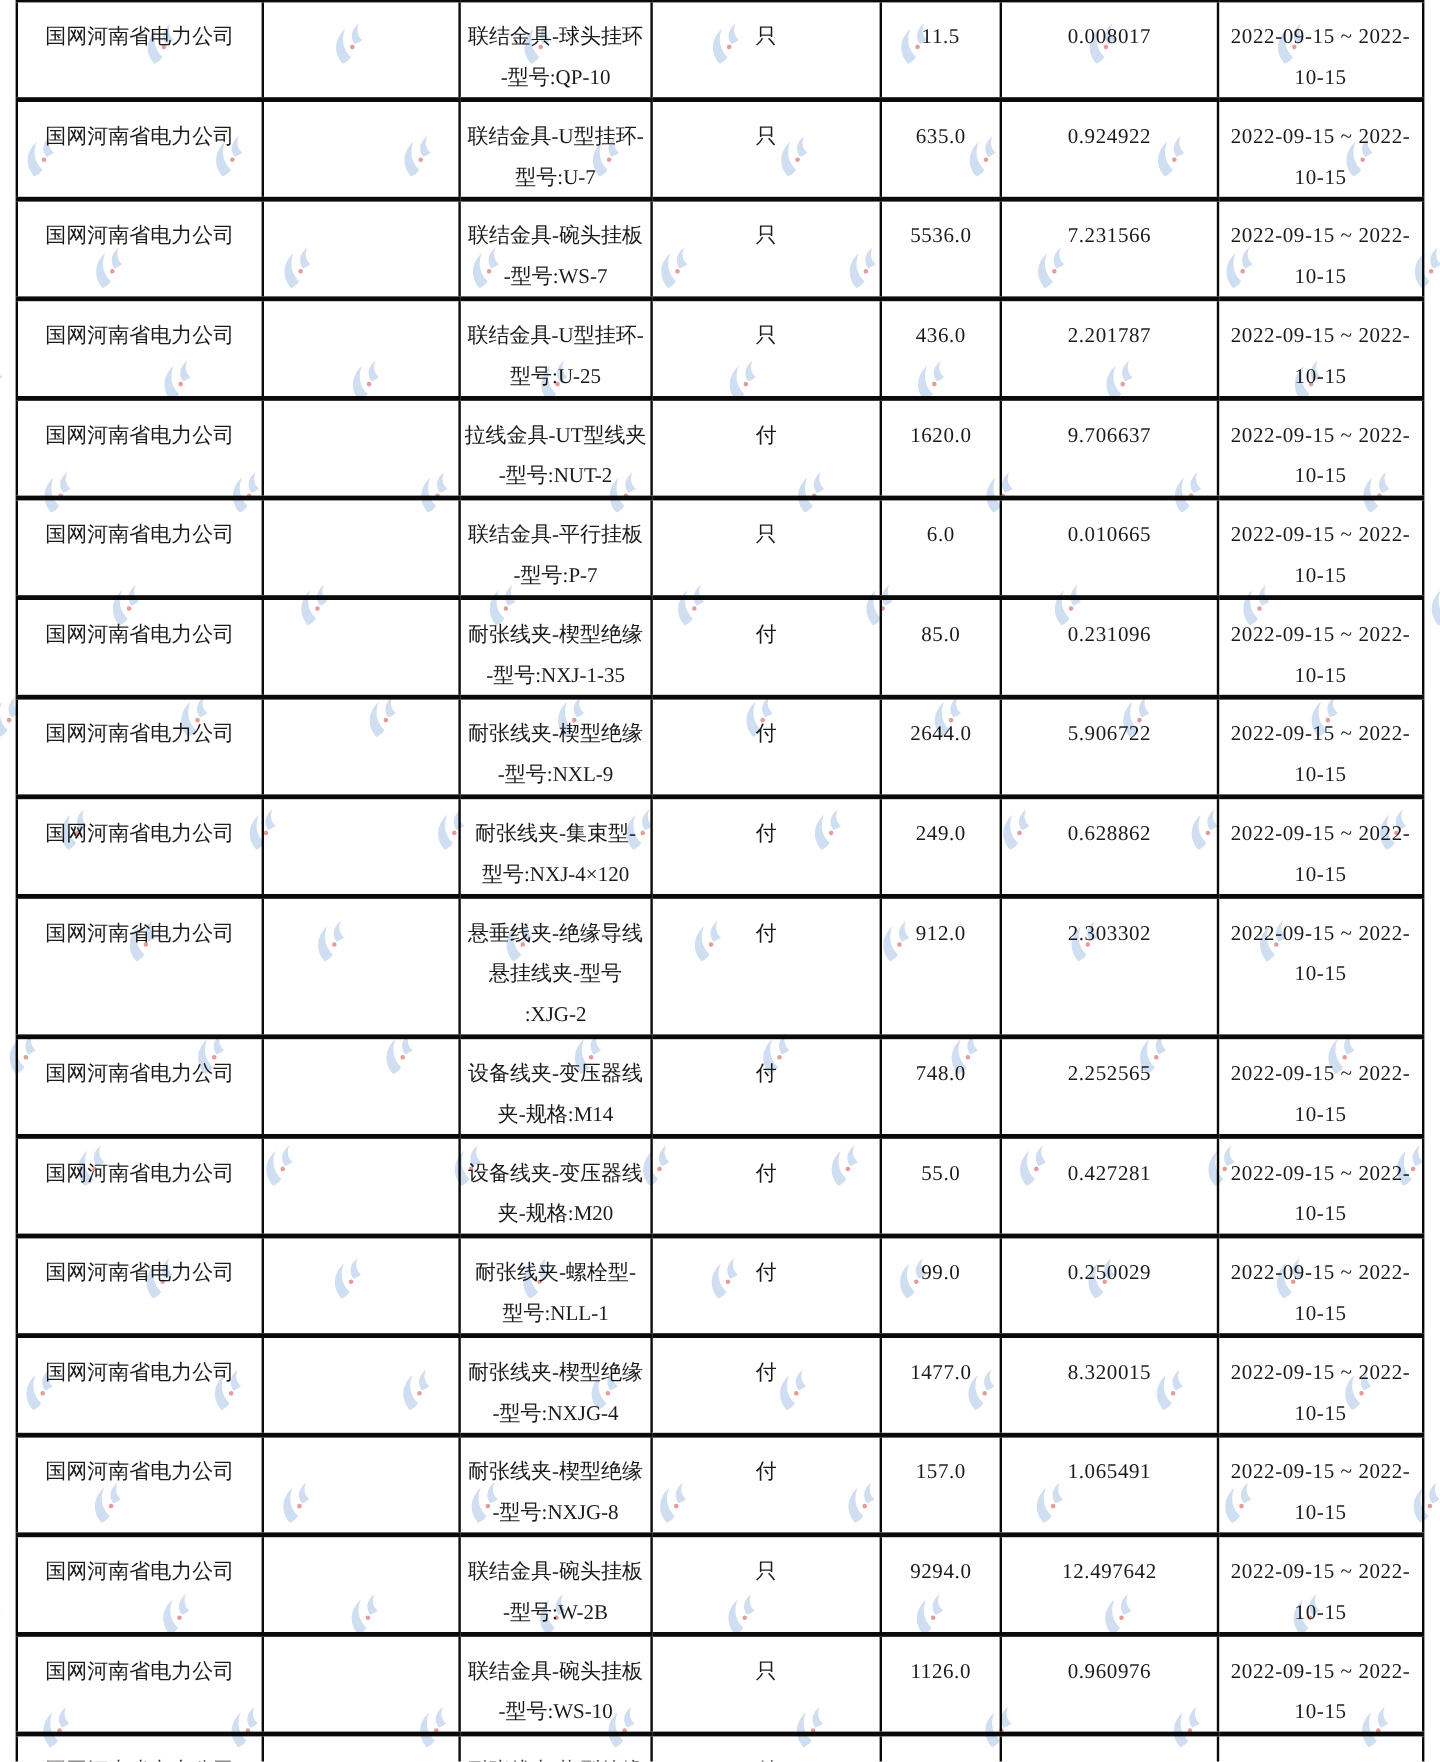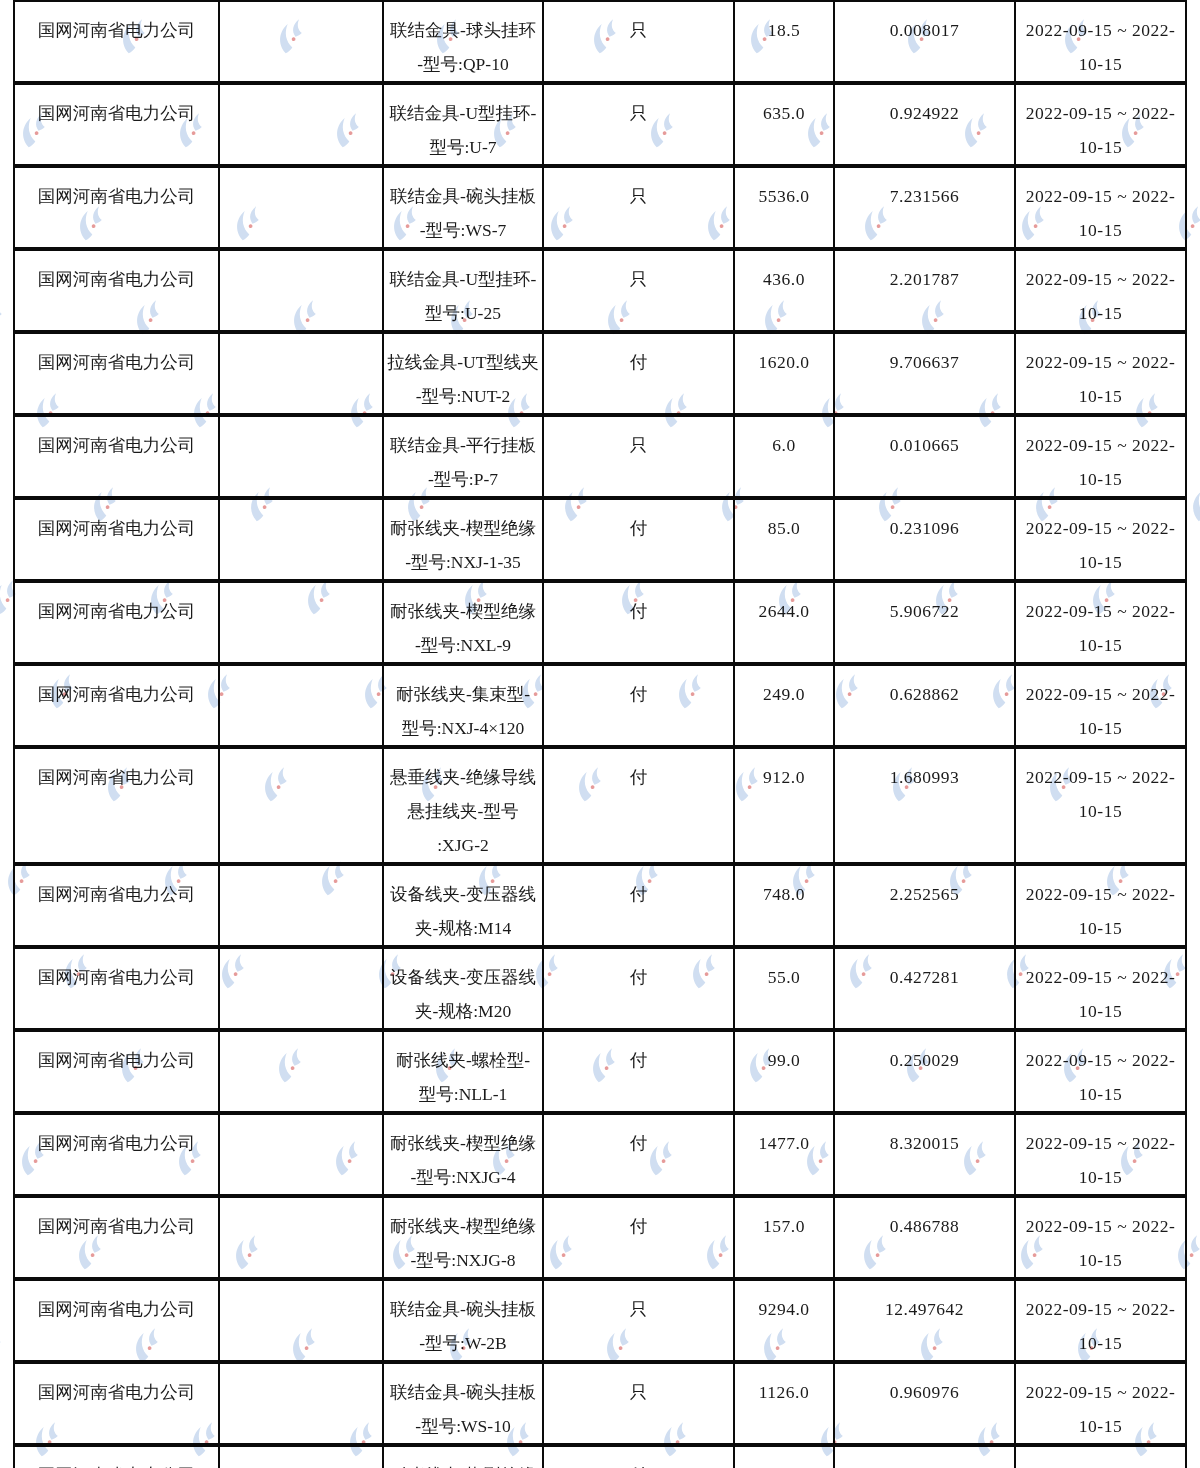--- a/index.html
+++ b/index.html
@@ -52,21 +52,21 @@
     </colgroup>
     <tbody>
         <tr>
     <td>国网河南省电力公司</td>
     <td></td>
     <td>
             <div class="cell-line">联结金具-球头挂环</div>
             <div class="cell-line">-型号:QP-10</div>
           </td>
     <td>只</td>
-    <td class="num">18.5</td>
+    <td class="num">11.5</td>
     <td class="num">0.008017</td>
     <td>
       <div class="cell-line num">2022-09-15 ~ 2022-</div>
       <div class="cell-line num">10-15</div>
     </td>
   </tr>
         <tr>
     <td>国网河南省电力公司</td>
     <td></td>
     <td>
@@ -189,21 +189,21 @@
         <tr>
     <td>国网河南省电力公司</td>
     <td></td>
     <td>
             <div class="cell-line">悬垂线夹-绝缘导线</div>
             <div class="cell-line">悬挂线夹-型号</div>
             <div class="cell-line">:XJG-2</div>
           </td>
     <td>付</td>
     <td class="num">912.0</td>
-    <td class="num">1.680993</td>
+    <td class="num">2.303302</td>
     <td>
       <div class="cell-line num">2022-09-15 ~ 2022-</div>
       <div class="cell-line num">10-15</div>
     </td>
   </tr>
         <tr>
     <td>国网河南省电力公司</td>
     <td></td>
     <td>
             <div class="cell-line">设备线夹-变压器线</div>
@@ -264,21 +264,21 @@
   </tr>
         <tr>
     <td>国网河南省电力公司</td>
     <td></td>
     <td>
             <div class="cell-line">耐张线夹-楔型绝缘</div>
             <div class="cell-line">-型号:NXJG-8</div>
           </td>
     <td>付</td>
     <td class="num">157.0</td>
-    <td class="num">0.486788</td>
+    <td class="num">1.065491</td>
     <td>
       <div class="cell-line num">2022-09-15 ~ 2022-</div>
       <div class="cell-line num">10-15</div>
     </td>
   </tr>
         <tr>
     <td>国网河南省电力公司</td>
     <td></td>
     <td>
             <div class="cell-line">联结金具-碗头挂板</div>

